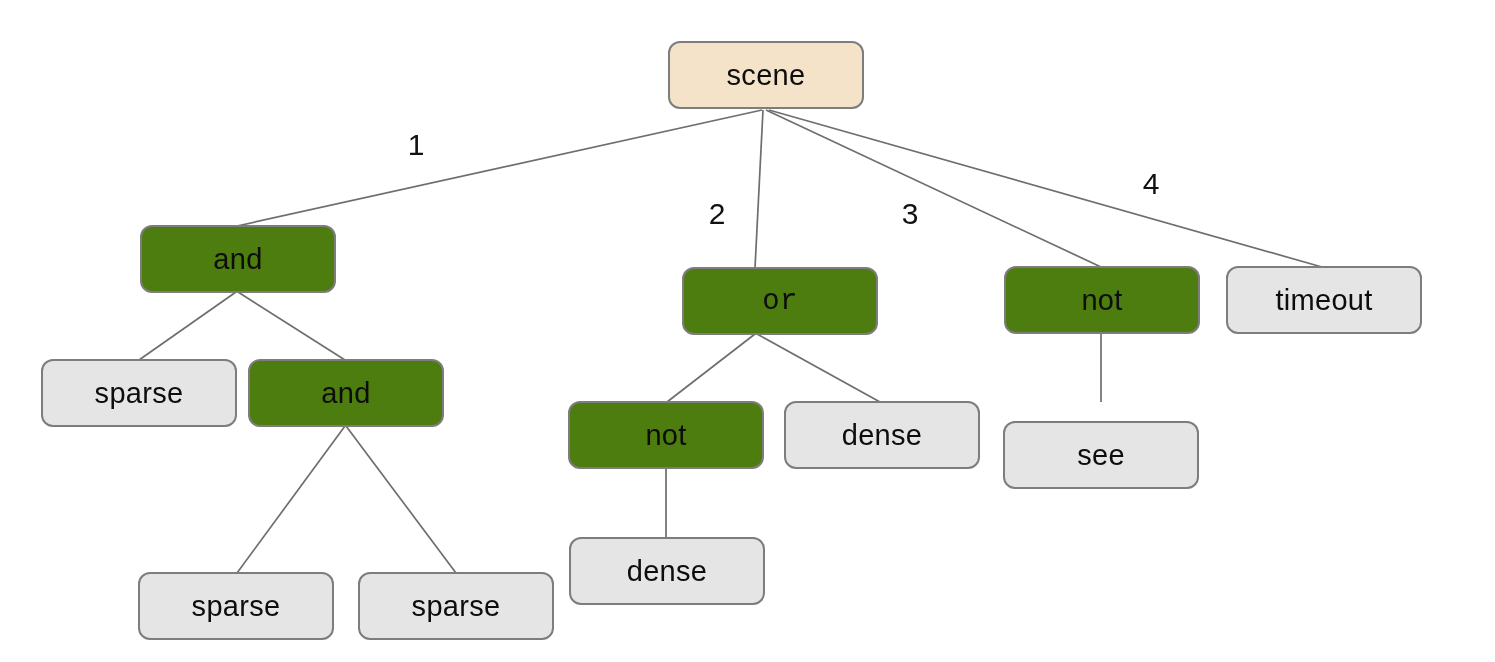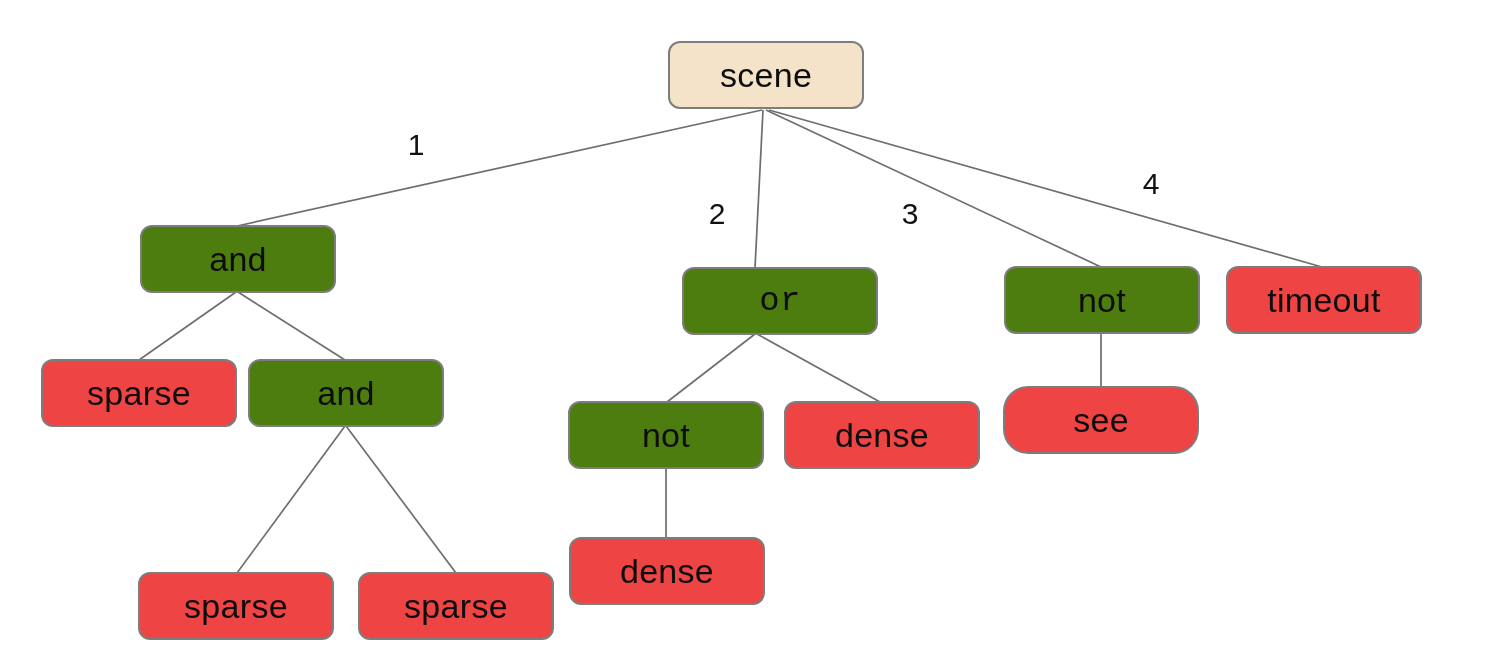--- a/index.html
+++ b/index.html
@@ -29,27 +29,27 @@
   .node {
     position: absolute;
     width: 196px;
     height: 68px;
     box-sizing: border-box;
     border: 2px solid #7d7d7d;
     border-radius: 12px;
     display: flex;
     align-items: center;
     justify-content: center;
-    font-size: 34px;
+    font-size: 29px;
     color: #0d0d0d;
     letter-spacing: 0.3px;
   }
   .node.root { background: #f4e3c8; }
   .node.op   { background: #4d7c0f; }
-  .node.leaf { background: #ef4444; }
+  .node.leaf { background: #e5e5e5; }
   .edge-label {
     position: absolute;
     transform: translate(-50%, -50%);
     font-size: 30px;
     color: #111111;
     line-height: 1;
   }
 </style>
 </head>
 <body>
@@ -105,17 +105,17 @@
     </div>
   <div class="node op" style="left:568px;  top:401px;">
       <span>not</span>
     </div>
   <div class="node leaf" style="left:784px;  top:401px;">
       <span>dense</span>
     </div>
   <div class="node leaf" style="left:569px;  top:537px;">
       <span>dense</span>
     </div>
-  <div class="node leaf" style="left:1003px; top:386px;border-radius:25px;">
+  <div class="node leaf" style="left:1003px; top:421px;">
       <span>see</span>
     </div>
 
 </div>
 
 </body></html>

